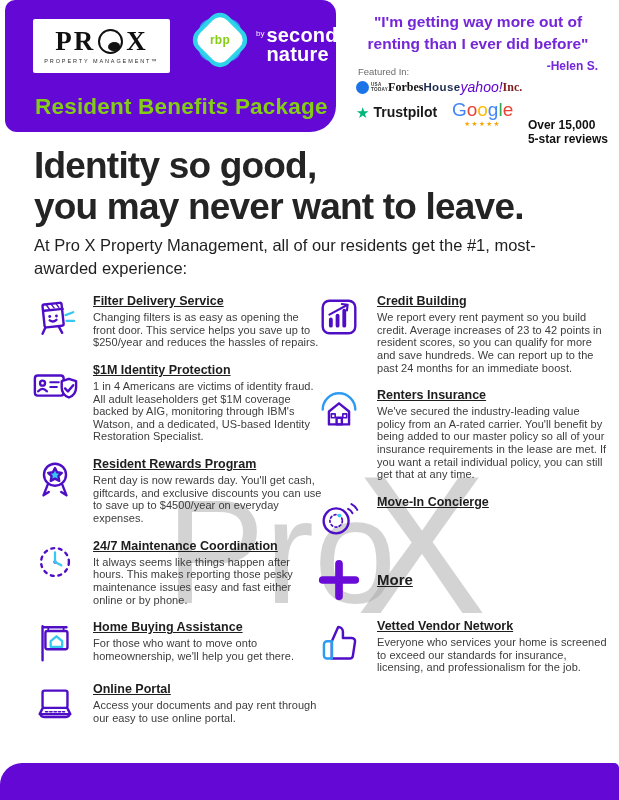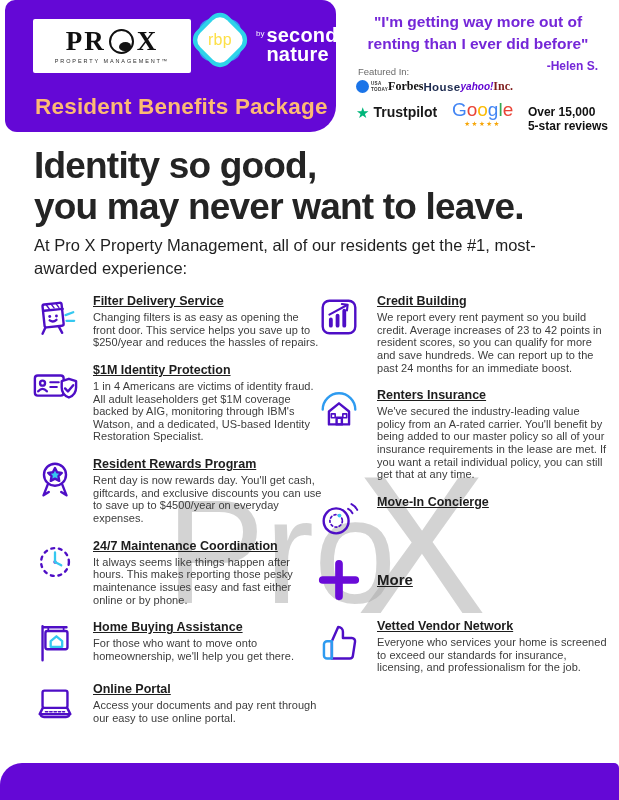--- a/index.html
+++ b/index.html
@@ -7,21 +7,21 @@
     position:relative; width:619px; height:800px; margin:0 auto;
     background:#ffffff; overflow:hidden;
     font-family:"Liberation Sans", sans-serif; color:#222;
   }
   
   .header-block {
     position:absolute; left:5px; top:0; width:331px; height:132px;
     background:#6408D6; border-radius:10px 14px 26px 12px;
   }
   .logo-card {
-    position:absolute; left:28px; top:19px; width:158px; height:54px;
+    position:absolute; left:28px; top:19px; width:137px; height:54px;
     background:#fff; border-radius:2px; display:flex; flex-direction:column;
     align-items:center; justify-content:center;
   }
   .logo-brand {
     font-family:"Liberation Serif", serif; font-size:27px; font-weight:700;
     color:#101010; letter-spacing:2px; display:flex; align-items:center; line-height:1;
   }
   .logo-o {
     width:21px; height:21px; border:2.5px solid #101010; border-radius:50%;
     margin:0 3px; position:relative; display:inline-block;
@@ -30,54 +30,54 @@
     content:""; position:absolute; right:1px; bottom:1px; width:12px; height:9px;
     background:#131313; border-radius:55% 45% 45% 45%;
   }
   .logo-sub { font-size:5.5px; letter-spacing:1.9px; color:#2c2c2c; margin-top:3px; white-space:nowrap; }
   .rbp-badge { position:absolute; left:186px; top:11px; width:58px; height:58px; }
   .rbp-l-blue { position:absolute; inset:8px; background:#2E9BF0; border-radius:12px; }
   .rbp-l-cyan { position:absolute; inset:6px; background:#2ED3E9; border-radius:13px; transform:rotate(45deg); }
   .rbp-l-white { position:absolute; inset:10px; background:#fff; border-radius:10px; transform:rotate(45deg); }
   .rbp-text {
     position:absolute; inset:0; display:flex; align-items:center; justify-content:center;
-    color:#fde047; font-weight:400; font-size:16px; letter-spacing:0.3px;
+    color:#84cc16; font-weight:700; font-size:12px; letter-spacing:0.3px;
   }
   .sn-wrap { position:absolute; left:251px; top:26px; display:flex; color:#fff; }
   .sn-by { font-size:8px; margin-top:3px; margin-right:2px; opacity:0.95; }
   .sn-name { font-weight:700; font-size:20px; line-height:0.95; letter-spacing:0.2px; }
   .banner-title {
-    position:absolute; left:30px; top:94px; color:#fdba74;
+    position:absolute; left:30px; top:94px; color:#84cc16;
     font-size:22.5px; font-weight:800; letter-spacing:0.2px; white-space:nowrap;
   }
   
   .quote-box { position:absolute; left:348px; top:11px; width:260px; text-align:center;
     color:#7527D8; font-weight:700; font-size:15.5px; line-height:1.45; }
   .quote-box div { white-space:nowrap; }
   .quote-attrib { text-align:right; padding-right:10px; font-size:12px; margin-top:2px; white-space:nowrap; }
   .featured-label { position:absolute; left:358px; top:66px; font-size:9.5px; color:#6b6b6b; }
   .featured-row { position:absolute; left:356px; top:79px; width:250px; display:flex;
     align-items:center; }
   .usa-wrap { display:flex; align-items:center; gap:2px; }
   .usa-dot { width:13px; height:13px; border-radius:50%; background:#1A74E8; }
   .usa-text { font-size:4.6px; font-weight:700; letter-spacing:0.3px; color:#333; line-height:1.15; }
   .forbes-logo { font-family:"Liberation Serif", serif; font-weight:700; font-size:12px; color:#111; }
   .house-logo { font-weight:700; font-size:11.5px; color:#1D2B50; letter-spacing:0.4px; }
-  .yahoo-logo { font-weight:700; font-size:10px; color:#5F01D1; font-style:italic; }
+  .yahoo-logo { font-weight:400; font-size:14px; color:#5F01D1; font-style:italic; }
   .inc-logo { font-family:"Liberation Serif", serif; font-weight:700; font-size:12px; color:#7f1d1d; }
   .reviews-row { position:absolute; left:356px; top:98px; width:252px; display:flex;
     align-items:flex-start; justify-content:space-between; }
   .trustpilot-wrap { display:flex; align-items:center; gap:4px; margin-top:6px; }
   .tp-star { color:#00B67A; font-size:15px; line-height:1; }
   .tp-text { font-size:14px; font-weight:600; color:#191919; }
   .google-wrap { display:flex; flex-direction:column; align-items:center; margin-top:2px; }
   .google-word { font-size:19px; font-weight:500; line-height:1; }
   .g-b { color:#4285F4; } .g-r { color:#EA4335; } .g-y { color:#FBBC05; } .g-g { color:#34A853; }
   .google-stars { font-size:6.5px; color:#F6A609; letter-spacing:1.5px; margin-top:1px; }
-  .reviews-text { font-size:12px; font-weight:700; color:#111; line-height:1.2; margin-top:7px; white-space:nowrap; }
+  .reviews-text { font-size:12px; font-weight:700; color:#111; line-height:1.2; margin-top:20px; white-space:nowrap; }
   
   .hero-title {
     position:absolute; left:34px; top:145px; font-size:37px; font-weight:800;
     color:#242424; line-height:1.12; letter-spacing:-0.8px; white-space:nowrap;
   }
   .hero-sub { position:absolute; left:34px; top:234px; width:552px;
     font-size:16.5px; line-height:1.42; color:#1f1f1f; }
   
   .watermark { position:absolute; z-index:1; color:#A8A8A8; opacity:0.5; font-weight:500; pointer-events:none; }
   .wm-1 { left:166px; top:478px; font-size:148px; line-height:1; }

